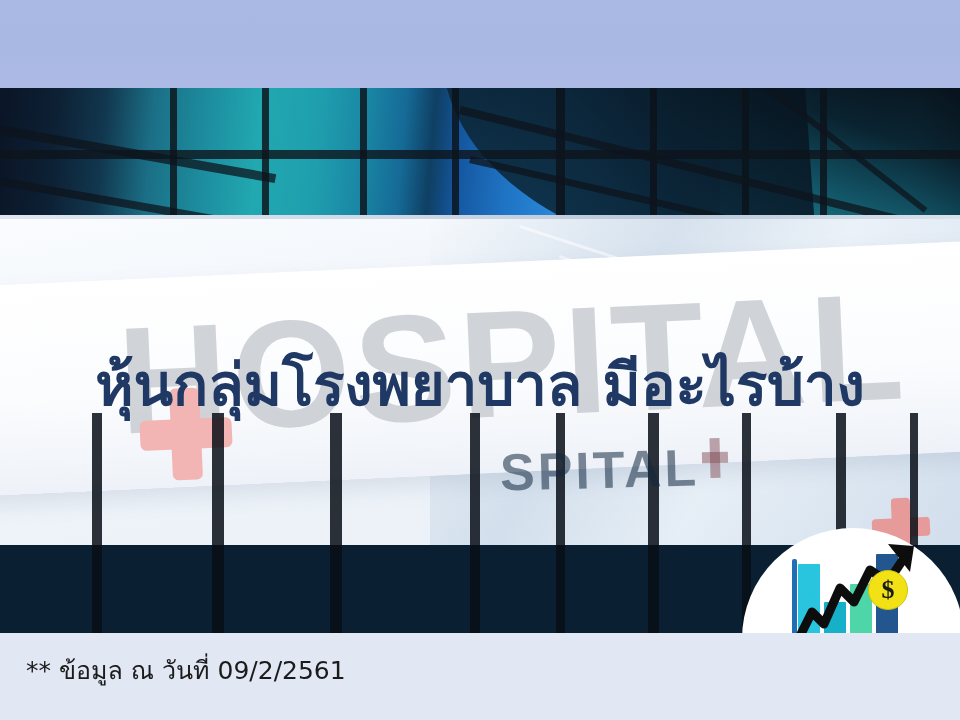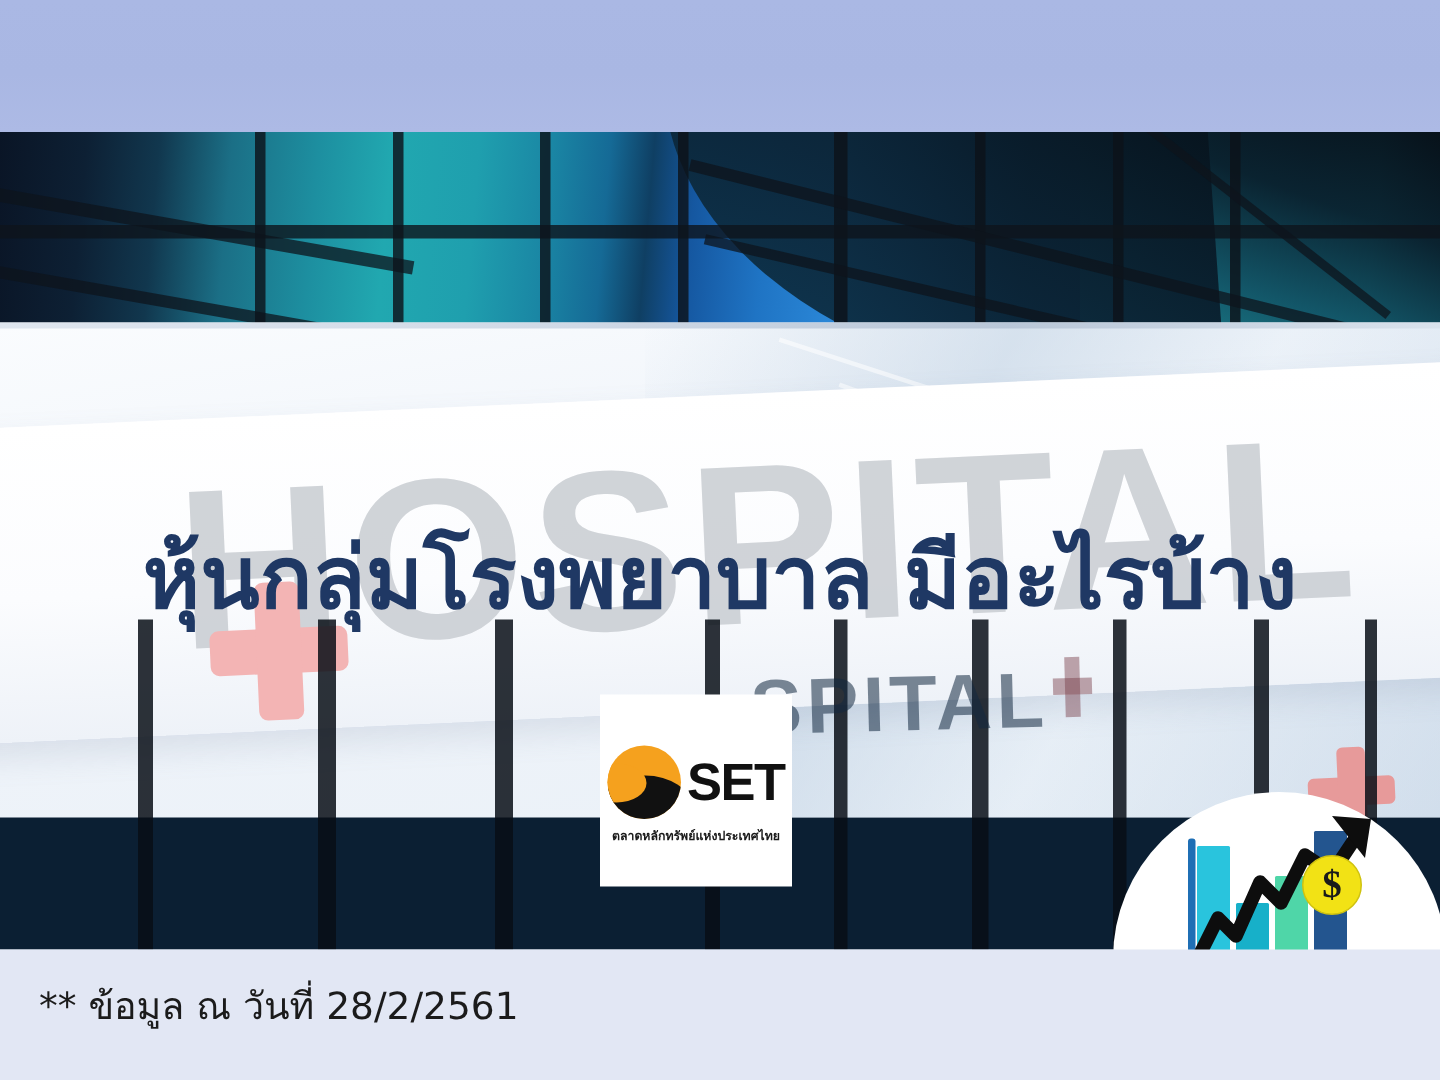--- a/index.html
+++ b/index.html
@@ -290,44 +290,34 @@
     <div class="refl-word">SPITAL</div>
     <div class="refl-cross">
       <i class="h"></i>
         <i class="v"></i>
     </div>
   </div>
 
 
   <h1 class="main-title">หุ้นกลุ่มโรงพยาบาล มีอะไรบ้าง</h1>
 
-  <div class="set-box">
-    <div class="set-row">
-      <span class="set-mark">
-        <span class="wave"></span>
-        <span class="notch"></span>
-      </span>
-      <span class="set-word">SET</span>
-    </div>
-    <div class="set-sub">ตลาดหลักทรัพย์แห่งประเทศไทย</div>
-  </div>
 
   <div class="li-circle">
     <div class="li-chart">
       <span class="li-bar" style="left:10px;width:22px;height:82px;background:#29c4dd;"></span>
       <span class="li-bar" style="left:36px;width:22px;height:44px;background:#17b0c9;"></span>
       <span class="li-bar" style="left:62px;width:22px;height:62px;background:#4fd6a8;"></span>
       <span class="li-bar" style="left:88px;width:22px;height:92px;background:#23558f;"></span>
       <span class="li-axis-x"></span>
       <span class="li-axis-y"></span>
       <svg width="150" height="110" viewBox="0 0 150 110" style="position:absolute;left:-4px;top:-16px;overflow:visible;">
         <path d="M12 104 L28 72 L40 84 L56 48 L70 62 L86 30 L104 42 L124 12" fill="none" stroke="#0d0d0d" stroke-width="9" stroke-linecap="round" stroke-linejoin="round"></path>
         <path d="M104 4 L130 6 L126 32 Z" fill="#0d0d0d"></path>
       </svg>
     </div>
     <div class="li-coin">$</div>
     <div class="li-text"><span>LADY </span><span class="hl">i</span><span>NVESTOR</span></div>
   </div>
 
   <div class="bottom-band"></div>
-  <div class="footnote">** ข้อมูล ณ วันที่ 28/2/2561</div>
+  <div class="footnote">** ข้อมูล ณ วันที่ 09/2/2561</div>
 
 </div>
 
 </body></html>

